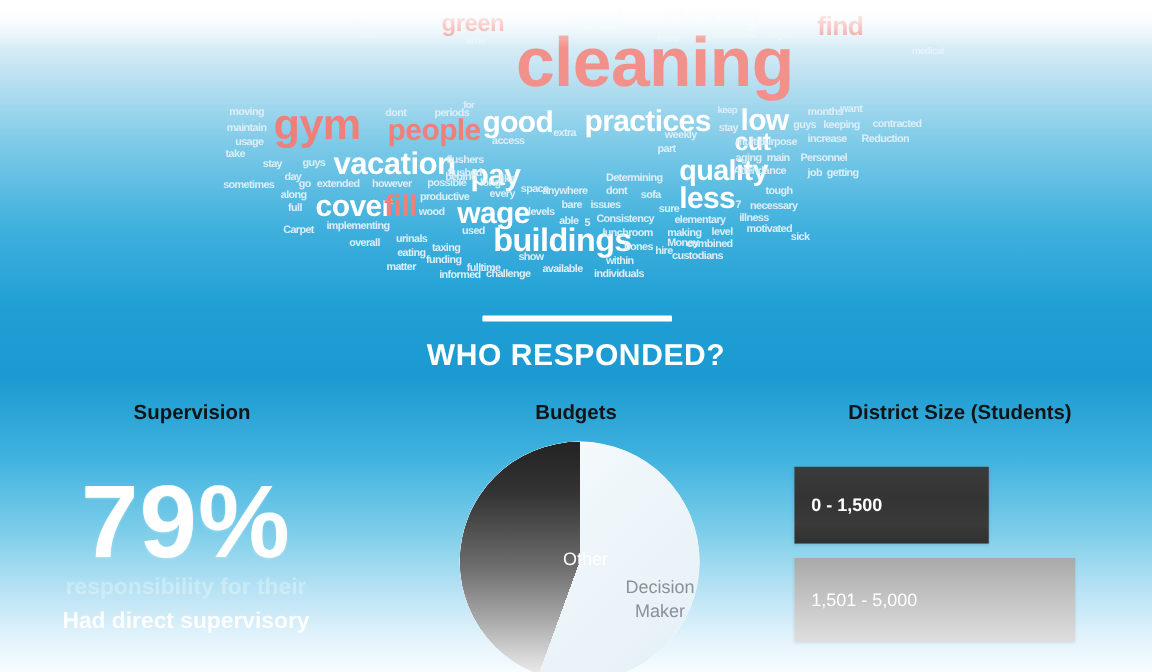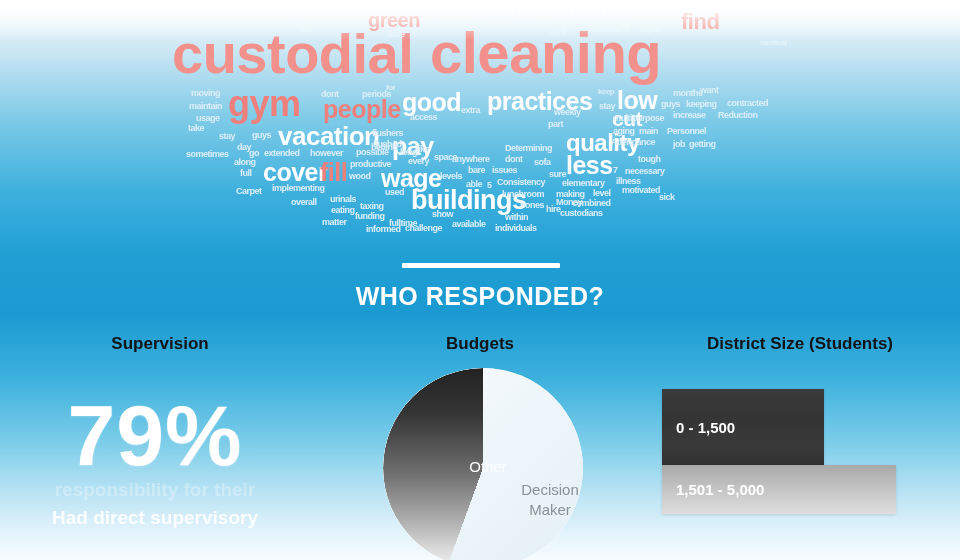--- a/index.html
+++ b/index.html
@@ -120,35 +120,34 @@
   
   #bars{position:absolute;left:662px;top:389px;width:260px;height:160px;}
   .bar{
     position:absolute;left:0;
     display:flex;align-items:center;
     color:#ffffff;font-size:15px;font-weight:bold;
     padding-left:14px;box-sizing:border-box;
     box-shadow:0 1px 3px rgba(0,0,0,.12);
   }
   #bar0{
-    top:0px;width:162px;height:76px;
+    top:0px;width:162px;height:64px;
     background:linear-gradient(to bottom,#3b3b3b 0%,#343434 40%,#3a3a3a 75%,#303030 100%);
     align-items:center;
   }
   #bar1{
-    top:76px;width:234px;height:49px;
+    top:76px;width:234px;height:70px;
     background:linear-gradient(to bottom,#a9a9a9 0%,#bcbcbc 35%,#cfcfcf 70%,#dedede 100%);
-    color:#ffffff;font-weight:bold;
+    color:#ffffff;font-weight:normal;
   }
 </style>
 </head>
 <body>
 
 <div id="wordcloud">
-    <div class="w coral" style="left: 172px; top: 26px; font-size: 56px;">custodial</div>
     <div class="w coral" style="left: 430px; top: 24px; font-size: 58px;">cleaning</div>
     <div class="w coral2" style="left: 228px; top: 86px; font-size: 36px;">gym</div>
     <div class="w coral2" style="left: 323px; top: 97px; font-size: 25px;">people</div>
     <div class="w " style="left: 402px; top: 90px; font-size: 25px;">good</div>
     <div class="w " style="left: 487px; top: 89px; font-size: 25px;">practices</div>
     <div class="w " style="left: 617px; top: 88px; font-size: 25px;">low</div>
     <div class="w " style="left: 278px; top: 123px; font-size: 26px;">vacation</div>
     <div class="w " style="left: 612px; top: 108px; font-size: 21px;">cut</div>
     <div class="w " style="left: 566px; top: 131px; font-size: 24px;">quality</div>
     <div class="w " style="left: 392px; top: 134px; font-size: 25px;">pay</div>

